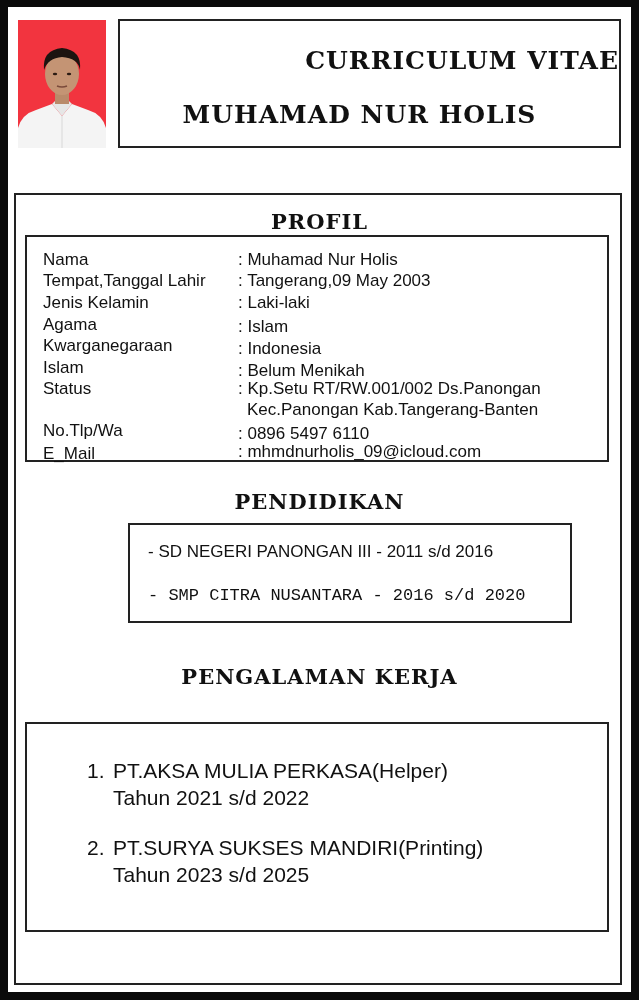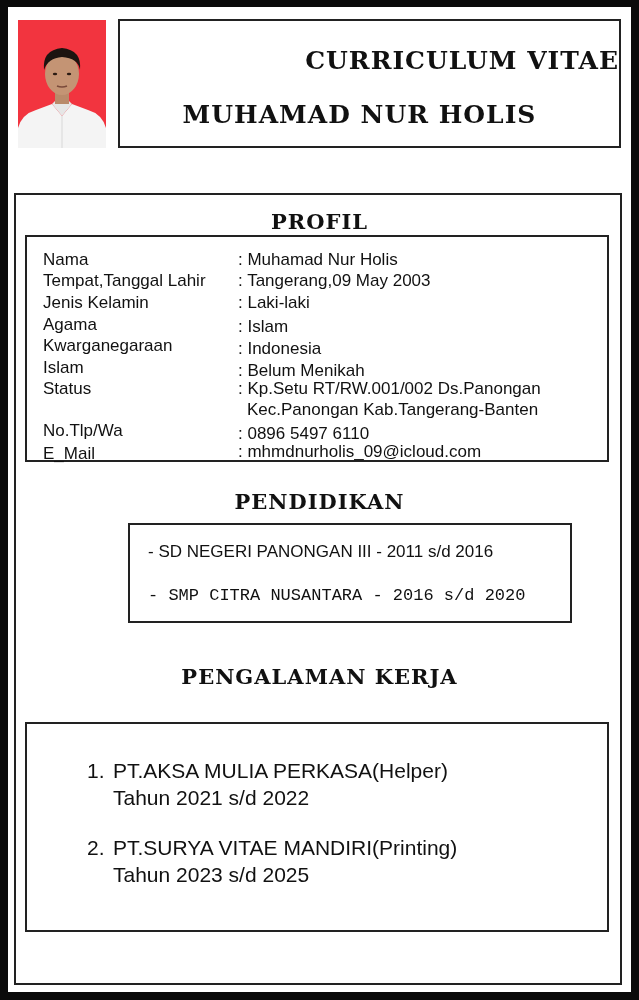--- a/index.html
+++ b/index.html
@@ -151,16 +151,16 @@
 
 <div class="section-heading serif-heavy" style="top:664px; ">PENGALAMAN KERJA</div>
 <div class="exp-box">
   <div class="exp-item" style="top:33px;">
     <span class="exp-num">1.</span>
     <span class="exp-text">PT.AKSA MULIA PERKASA(Helper)</span>
     <span class="exp-text" style="top:27px;">Tahun 2021 s/d 2022</span>
   </div>
   <div class="exp-item" style="top:110px;">
     <span class="exp-num">2.</span>
-    <span class="exp-text">PT.SURYA VITAE MANDIRI(Printing)</span>
+    <span class="exp-text">PT.SURYA SUKSES MANDIRI(Printing)</span>
     <span class="exp-text" style="top:27px;">Tahun 2023 s/d 2025</span>
   </div>
 </div>
 
 </body></html>

